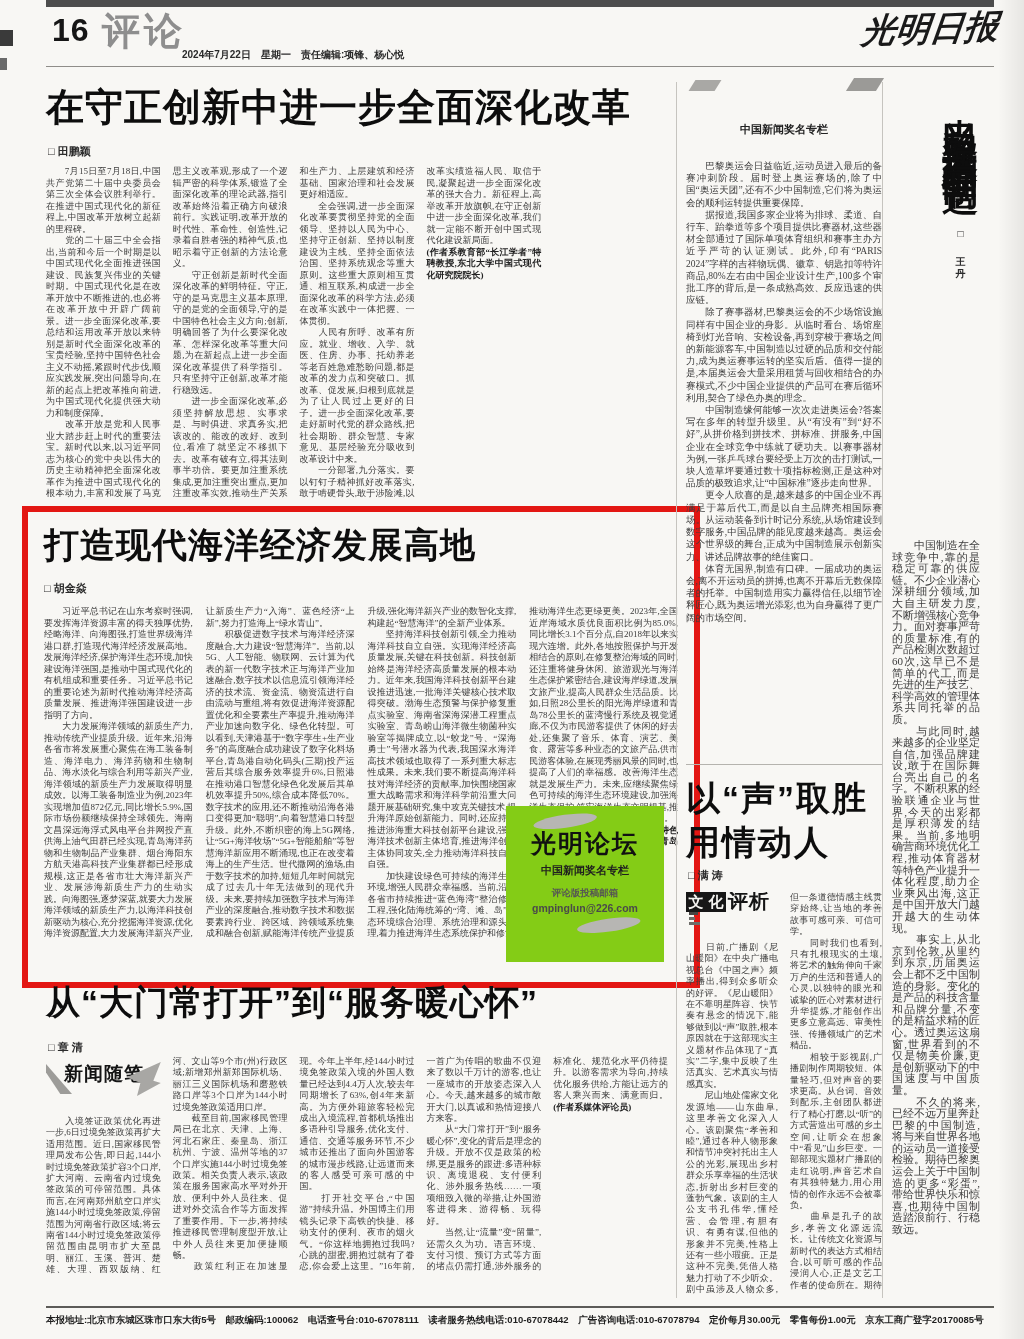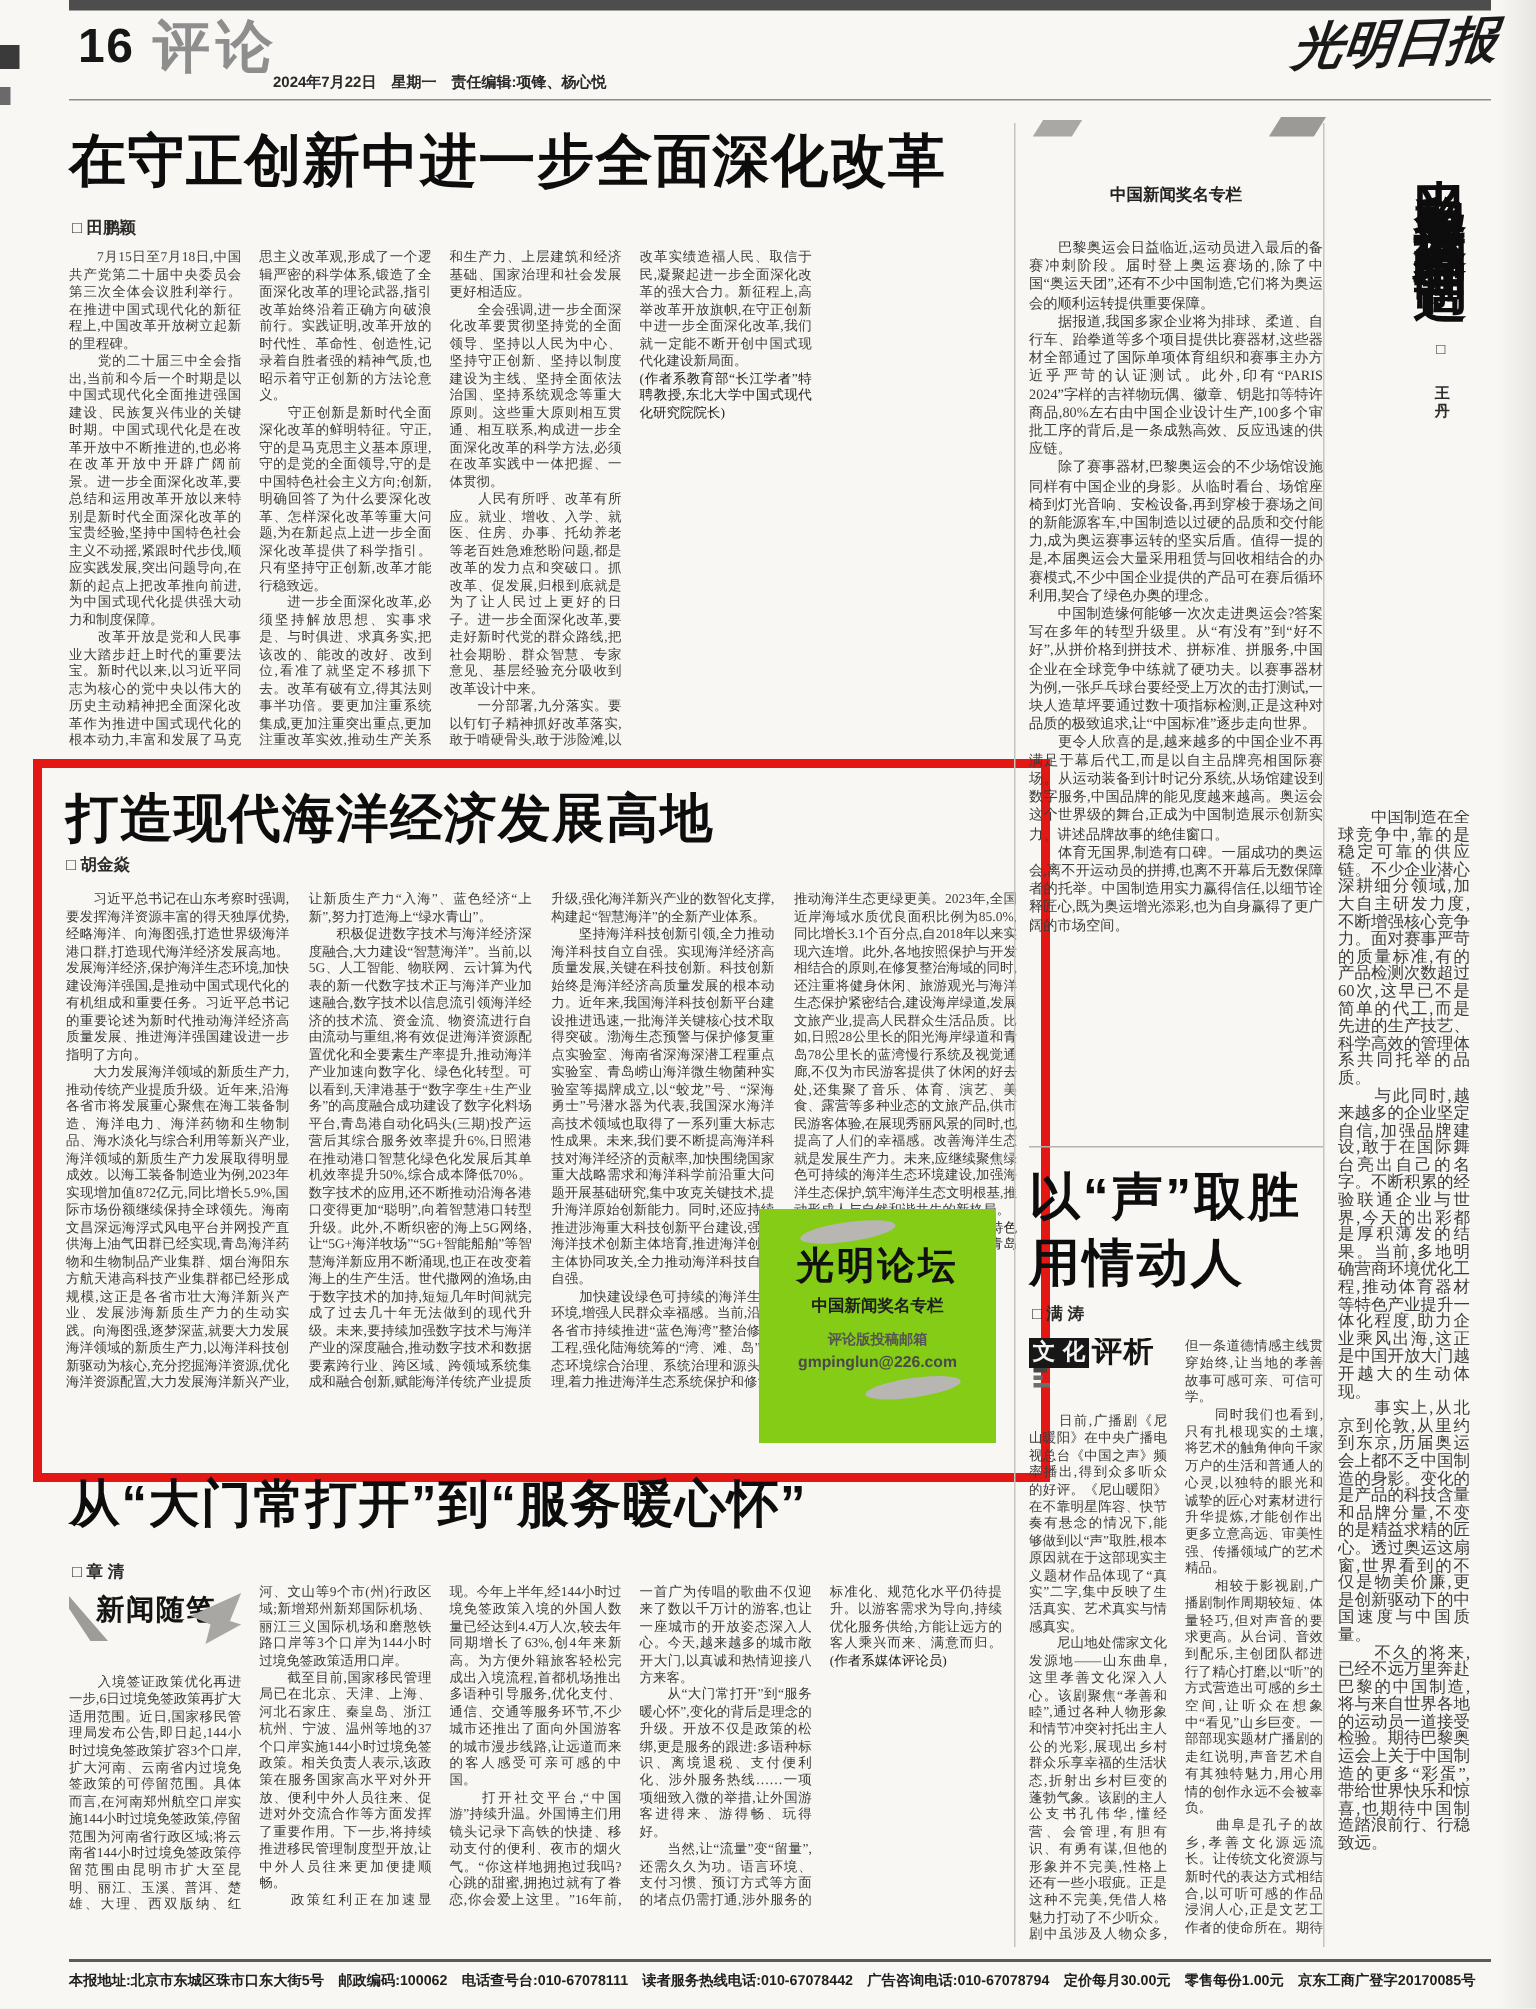--- a/index.html
+++ b/index.html
@@ -21,21 +21,21 @@
   .bodytext{font-family:"Liberation Serif",serif;color:#3c3c3c;text-align:justify;white-space:pre-line;overflow:hidden;column-fill:auto;}
   .vline{width:1px;background:#c6c4bf;}
   .hline{height:1px;background:#b5b3ae;}
   
   #a1-title{left:46px;top:82px;width:624px;font-size:38px;letter-spacing:1px;}
   #a1-byline{left:48px;top:144px;}
   #a1-body{left:46px;top:166px;width:622px;height:338px;font-size:9px;line-height:11.5px;column-count:5;column-gap:12px;}
   
   #redbox{left:22px;top:506px;width:634px;height:452px;border:6px solid #e31713;background:#f8f7f4;padding:8px 16px 10px 16px;box-sizing:content-box;}
   #rb-title{font-size:35px;letter-spacing:1px;margin-top:2px;}
-  #rb-byline{margin-top:0;}
+  #rb-byline{margin-top:12px;}
   #rb-body{margin-top:10px;height:336px;font-size:9px;line-height:11.5px;column-count:4;column-gap:13px;}
   #forum-badge{right:30px;bottom:20px;width:158px;height:150px;background:#84cc16;text-align:center;padding-top:6px;}
   .swoosh{width:64px;height:13px;border-radius:50%;background:#b7b6b3;margin:0 auto;}
   .swoosh.s1{transform:rotate(-8deg) translateX(-20px);}
   .swoosh.s2{transform:rotate(-8deg) translateX(24px);margin-top:8px;}
   #forum-title{font-size:25px;font-weight:900;letter-spacing:2px;margin-top:2px;color:#111;}
   #forum-sub{font-size:11px;font-weight:800;margin-top:3px;color:#1f1f1f;}
   #forum-mail-label{font-size:9.5px;font-weight:700;color:#555;margin-top:9px;}
   #forum-email{font-size:10.5px;font-weight:700;color:#4a4a4a;margin-top:2px;}
   
@@ -65,21 +65,21 @@
   #cb-icon span{display:block;background:#6e6d6a;}
   #cb-icon .r1{width:9px;height:3px;margin-bottom:2px;background:#454442;}
   #cb-icon .r2{width:6px;height:3px;margin-bottom:2px;}
   #cb-icon .r3{width:11px;height:3px;}
   
   #divider-bc{left:882px;top:82px;height:1216px;}
   #c-vertical{left:890px;top:90px;width:92px;height:440px;writing-mode:vertical-rl;}
   #c-title{font-size:36px;font-weight:900;color:#0d0d0d;letter-spacing:6px;line-height:44px;}
   #c-byline{font-size:10px;font-weight:700;color:#2b2b2b;letter-spacing:4px;margin-top:8px;padding-top:60px;}
   #c-body{left:892px;top:540px;width:88px;height:756px;font-size:11px;line-height:11.6px;}
-  .author-note{font-weight:400;color:#222;}
+  .author-note{font-weight:700;color:#222;}
   
   #footer-rule{left:46px;top:1306px;width:948px;height:2px;background:#5c5b58;}
   #footer-text{left:46px;top:1314px;width:948px;font-size:9.5px;font-weight:700;color:#1f1f1f;white-space:nowrap;}
   #edge-shade{right:0;top:0;width:26px;height:1339px;background:linear-gradient(to right,rgba(0,0,0,0),rgba(0,0,0,0.07));}
 </style>
 </head>
 <body>
 
 <div id="paper">
 

